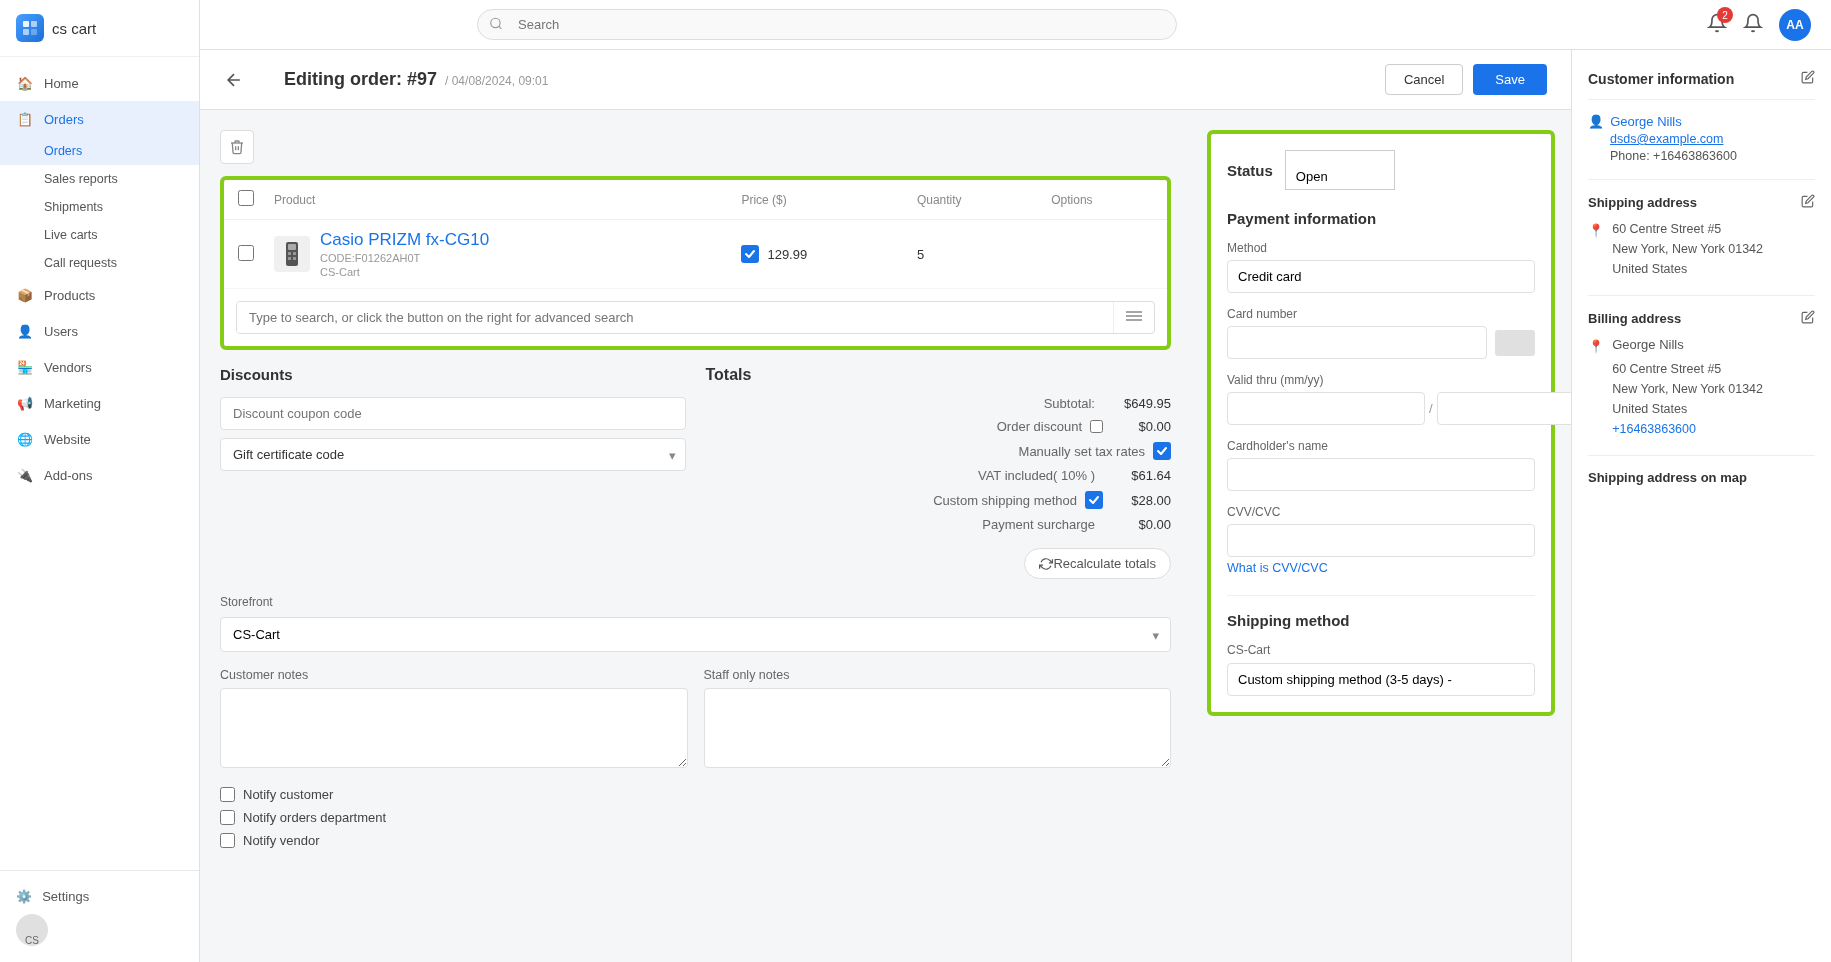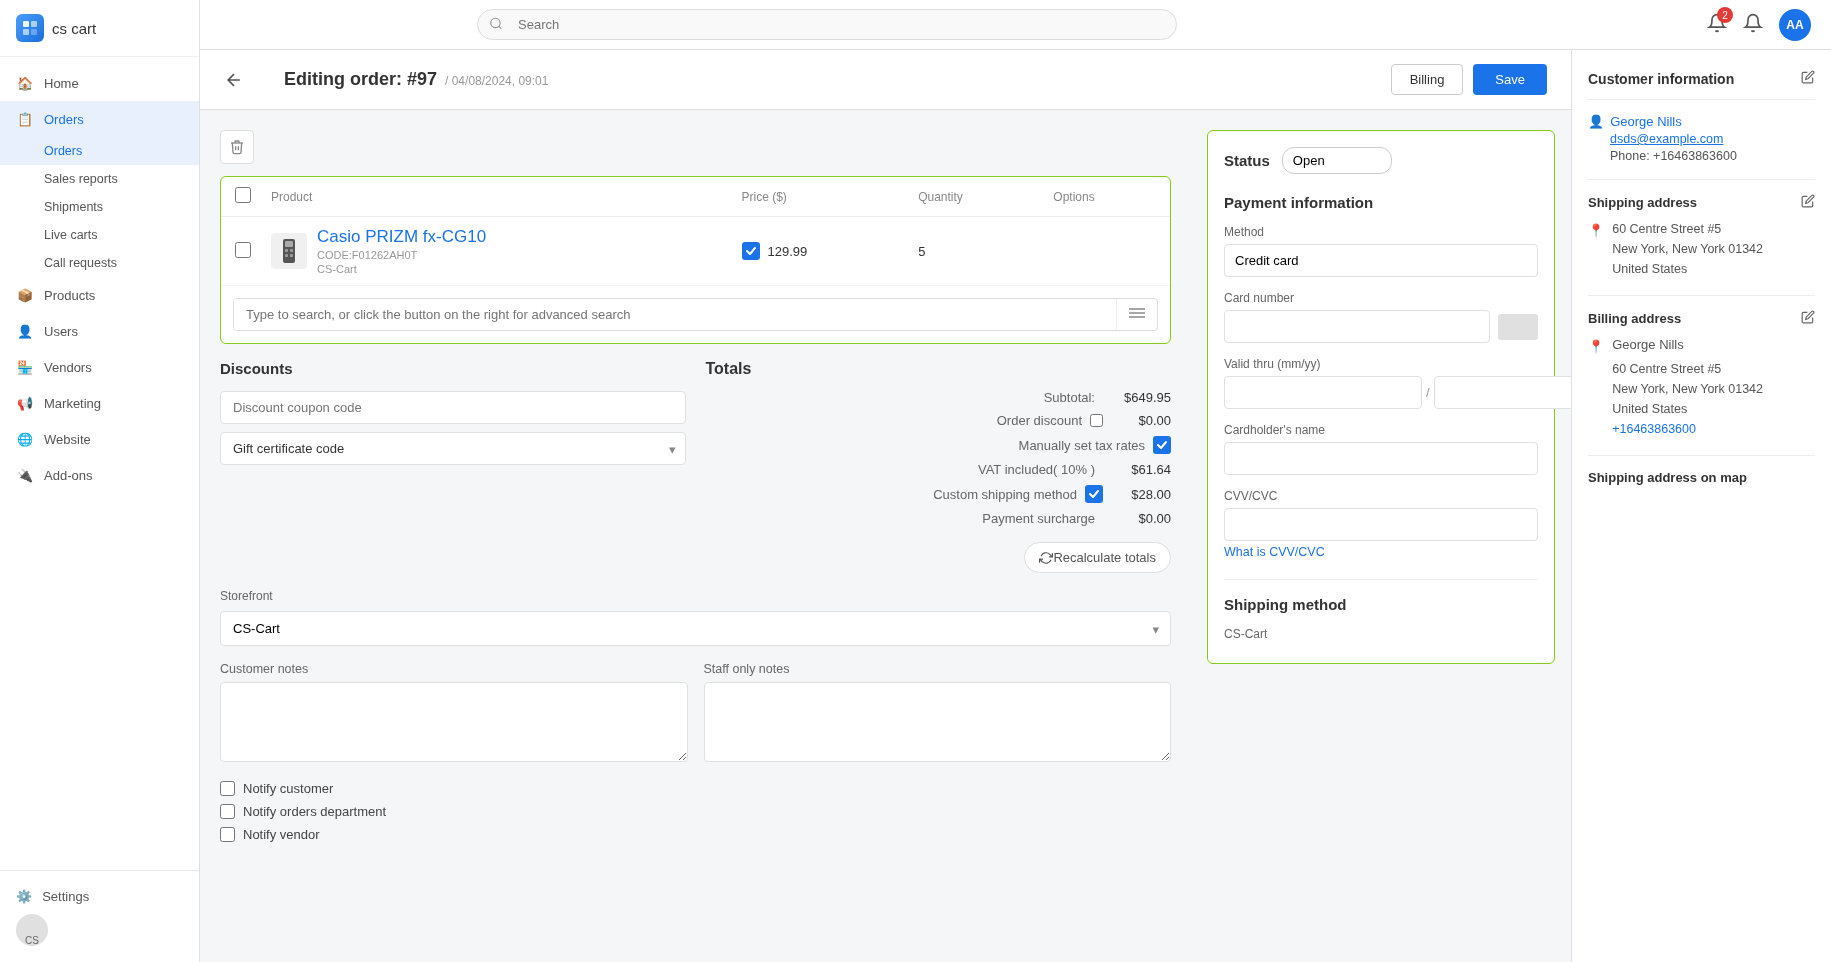--- a/index.html
+++ b/index.html
@@ -47,21 +47,21 @@
     .btn-cancel { padding: 7px 18px; border: 1px solid #ccc; border-radius: 4px; background: #fff; font-size: 13px; cursor: pointer; color: #333; }
     .btn-save { padding: 7px 22px; border: none; border-radius: 4px; background: #1a73e8; color: white; font-size: 13px; cursor: pointer; font-weight: 500; }
 
     
     .page-body { display: flex; gap: 0; height: calc(100vh - 100px); overflow: hidden; }
     .left-panel { flex: 1; overflow-y: auto; padding: 20px; }
     .center-panel { width: 380px; flex-shrink: 0; overflow-y: auto; padding: 20px 16px; background: #f5f6f8; }
     .right-panel { width: 260px; flex-shrink: 0; overflow-y: auto; padding: 20px 16px; background: #fff; border-left: 1px solid #e0e0e0; }
 
     
-    .card { background: #fff; border-radius: 6px; border: 1px solid #84cc16; margin-bottom: 16px; }
+    .card { background: #fff; border-radius: 6px; border: 4px solid #84cc16; margin-bottom: 16px; }
     .card-body { padding: 16px; }
 
     
     .products-table { width: 100%; border-collapse: collapse; }
     .products-table th { text-align: left; padding: 10px 12px; font-size: 12px; color: #888; font-weight: 500; border-bottom: 1px solid #eee; }
     .products-table td { padding: 10px 12px; border-bottom: 1px solid #f5f5f5; vertical-align: middle; font-size: 13px; }
     .product-img { width: 36px; height: 36px; background: #f0f0f0; border-radius: 4px; display: flex; align-items: center; justify-content: center; flex-shrink: 0; }
     .product-name-link { color: #1a73e8; text-decoration: none; font-size: 17px; }
     .product-code { color: #999; font-size: 11px; margin-top: 2px; }
     .product-store { color: #999; font-size: 11px; margin-top: 2px; }
@@ -98,21 +98,21 @@
     .note-textarea { width: 100%; height: 80px; padding: 8px 10px; border: 1px solid #e0e0e0; border-radius: 4px; font-size: 12.5px; resize: vertical; outline: none; font-family: inherit; }
 
     
     .notify-section { margin-top: 16px; }
     .notify-row { display: flex; align-items: center; gap: 8px; margin-bottom: 8px; font-size: 13px; color: #444; }
     .notify-row input[type=checkbox] { width: 15px; height: 15px; }
 
     
     .status-row { display: flex; align-items: center; gap: 12px; margin-bottom: 20px; }
     .status-label { font-size: 15px; font-weight: 600; }
-    .status-select { padding: 5px 24px 5px 10px; border: 1px solid #ccc; border-radius: 12px; font-size: 13px; outline: none; cursor: pointer; appearance: none; background: #fff; }
+    .status-select { padding: 18px 24px 5px 10px; border: 1px solid #ccc; border-radius: 0; font-size: 13px; outline: none; cursor: pointer; appearance: none; background: #fff; }
 
     
     .payment-section-title { font-size: 15px; font-weight: 600; margin-bottom: 14px; }
     .form-group { margin-bottom: 14px; }
     .form-label { font-size: 12px; color: #666; margin-bottom: 5px; display: block; }
     .form-input { width: 100%; padding: 8px 10px; border: 1px solid #e0e0e0; border-radius: 4px; font-size: 13px; outline: none; }
     .method-select { width: 100%; padding: 8px 10px; border: 1px solid #e0e0e0; border-radius: 4px; font-size: 13px; outline: none; appearance: none; background: #fff; }
     .card-number-row { display: flex; align-items: center; gap: 8px; }
     .card-number-input { flex: 1; padding: 8px 10px; border: 1px solid #e0e0e0; border-radius: 4px; font-size: 13px; outline: none; }
     .card-icon { width: 40px; height: 26px; background: #e0e0e0; border-radius: 3px; }
@@ -264,21 +264,21 @@
               </svg>
           </div>
           <div>
             <div style="display:flex;align-items:baseline;gap:8px;margin-left:28px;">
               <span class="page-header-title">Editing order: #97</span>
               <span class="page-header-sub">/ 04/08/2024, 09:01</span>
             </div>
           </div>
         </div>
         <div style="display:flex;gap:10px;">
-          <button class="btn-cancel">Billing</button>
+          <button class="btn-cancel">Cancel</button>
           <button class="btn-save">Save</button>
         </div>
       </div>
 
       <div class="page-body">
 
         <div class="left-panel">
 
           <div class="delete-btn">
             <svg width="16" height="16" viewBox="0 0 24 24" fill="none" stroke="currentColor" stroke-width="2">
@@ -493,20 +493,21 @@
               </div>
               <div class="form-group">
                 <label class="form-label">CVV/CVC</label>
                 <input type="text" class="form-input" style="">
                 <a class="cvv-link">What is CVV/CVC</a>
               </div>
 
               <div class="shipping-section">
                 <div class="payment-section-title">Shipping method</div>
                 <div class="shipping-store">CS-Cart</div>
+                <select class="shipping-select"><option>Custom shipping method (3-5 days) -</option></select>
               </div>
             </div>
           </div>
         </div>
       </div>
     </div>
 
     <div class="right-panel">
       <div class="customer-info-header">
         <span class="customer-info-title">Customer information</span>

